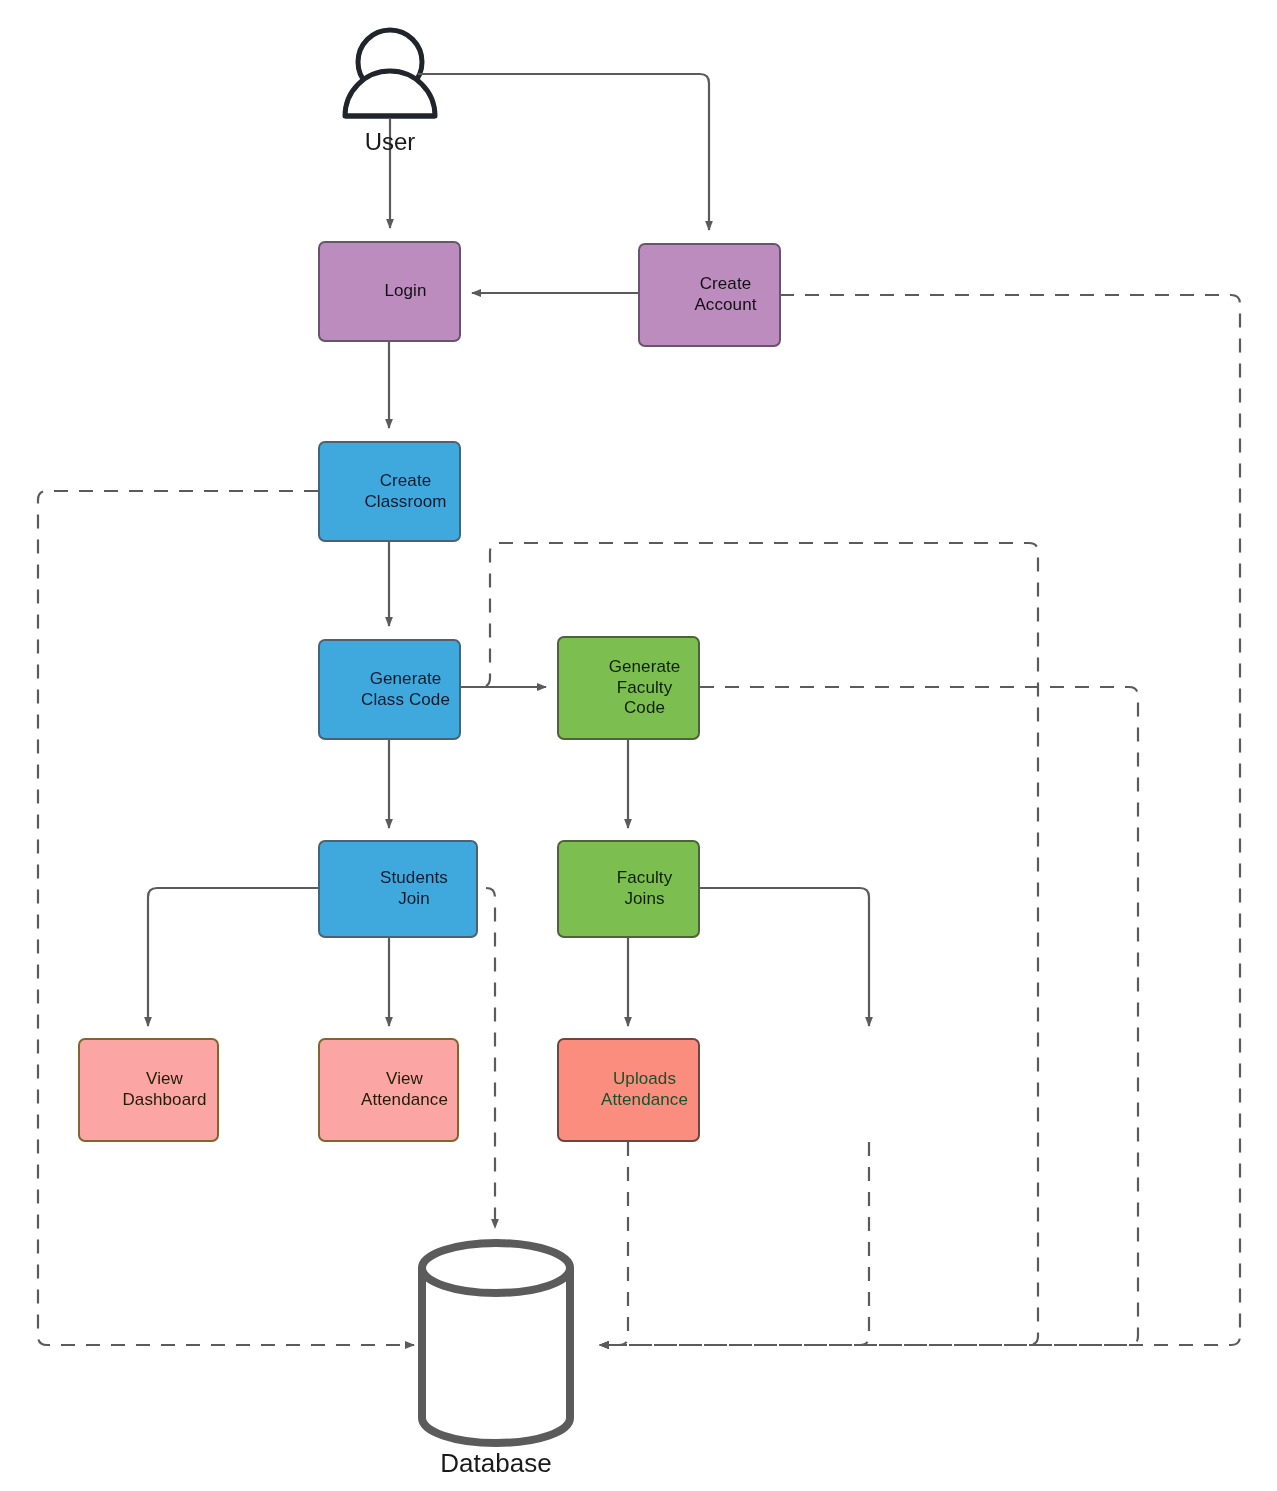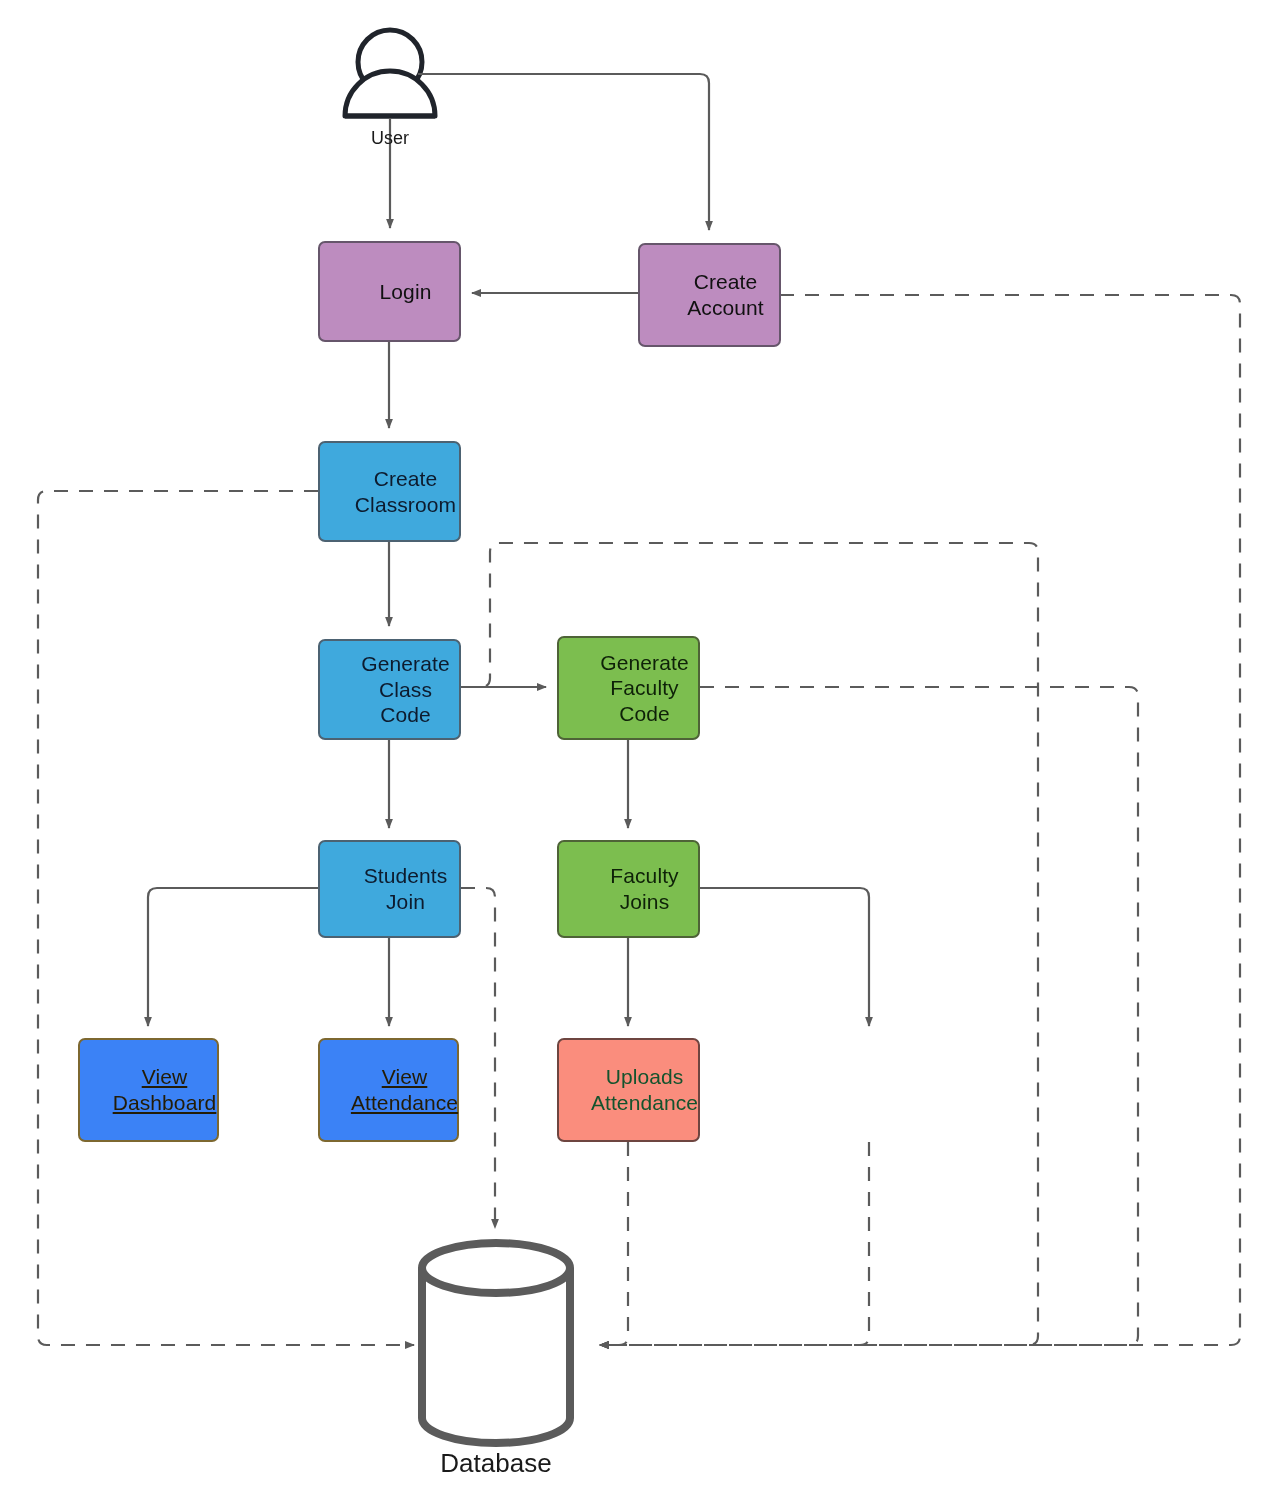--- a/index.html
+++ b/index.html
@@ -27,35 +27,35 @@
   }
   .node {
     position: absolute;
     box-sizing: border-box;
     border-radius: 7px;
     border: 2px solid #701a75;
     display: flex;
     align-items: center;
     justify-content: center;
     text-align: center;
-    font-size: 21px;
+    font-size: 17px;
     line-height: 1.22;
     color: #111111;
     letter-spacing: 0.1px;
     white-space: pre-line;
     padding-left: 32px;
   }
   .node.purple { background: #bd8cbf; border-color: #66566b; }
   .node.blue   { background: #3fa9dd; border-color: #4c6272; color: #0d1b2e; }
   .node.green  { background: #7cbe4f; border-color: #4e6337; color: #0e2108; }
-  .node.yellow { background: #3b82f6; border-color: #7d6830; color: #241c05; text-decoration: underline; }
+  .node.yellow { background: #fca5a5; border-color: #7d6830; color: #241c05; }
   .node.red    { background: #fa8d7d; border-color: #6e4540; color: #14532d; }
   .actor-label {
     position: absolute;
-    font-size: 18px;
+    font-size: 24px;
     color: #1a1a1a;
     text-align: center;
     white-space: nowrap;
   }
   .db-label {
     position: absolute;
     font-size: 26px;
     color: #1a1a1a;
     text-align: center;
     white-space: nowrap;
@@ -139,21 +139,21 @@
 
   <div class="node purple" style="left:638px; top:243px; width:143px; height:104px;">Create
 Account</div>
 
   <div class="node blue" style="left:318px; top:441px; width:143px; height:101px;">Create
 Classroom</div>
 
   <div class="node blue" style="left:318px; top:639px; width:143px; height:101px;">Generate
 Class Code</div>
 
-  <div class="node blue" style="left:318px; top:840px; width:143px; height:98px;">Students
+  <div class="node blue" style="left:318px; top:840px; width:160px; height:98px;">Students
 Join</div>
 
   <div class="node green" style="left:557px; top:636px; width:143px; height:104px;">Generate
 Faculty
 Code</div>
 
   <div class="node green" style="left:557px; top:840px; width:143px; height:98px;">Faculty
 Joins</div>
 
   <div class="node yellow" style="left:78px; top:1038px; width:141px; height:104px;">View

